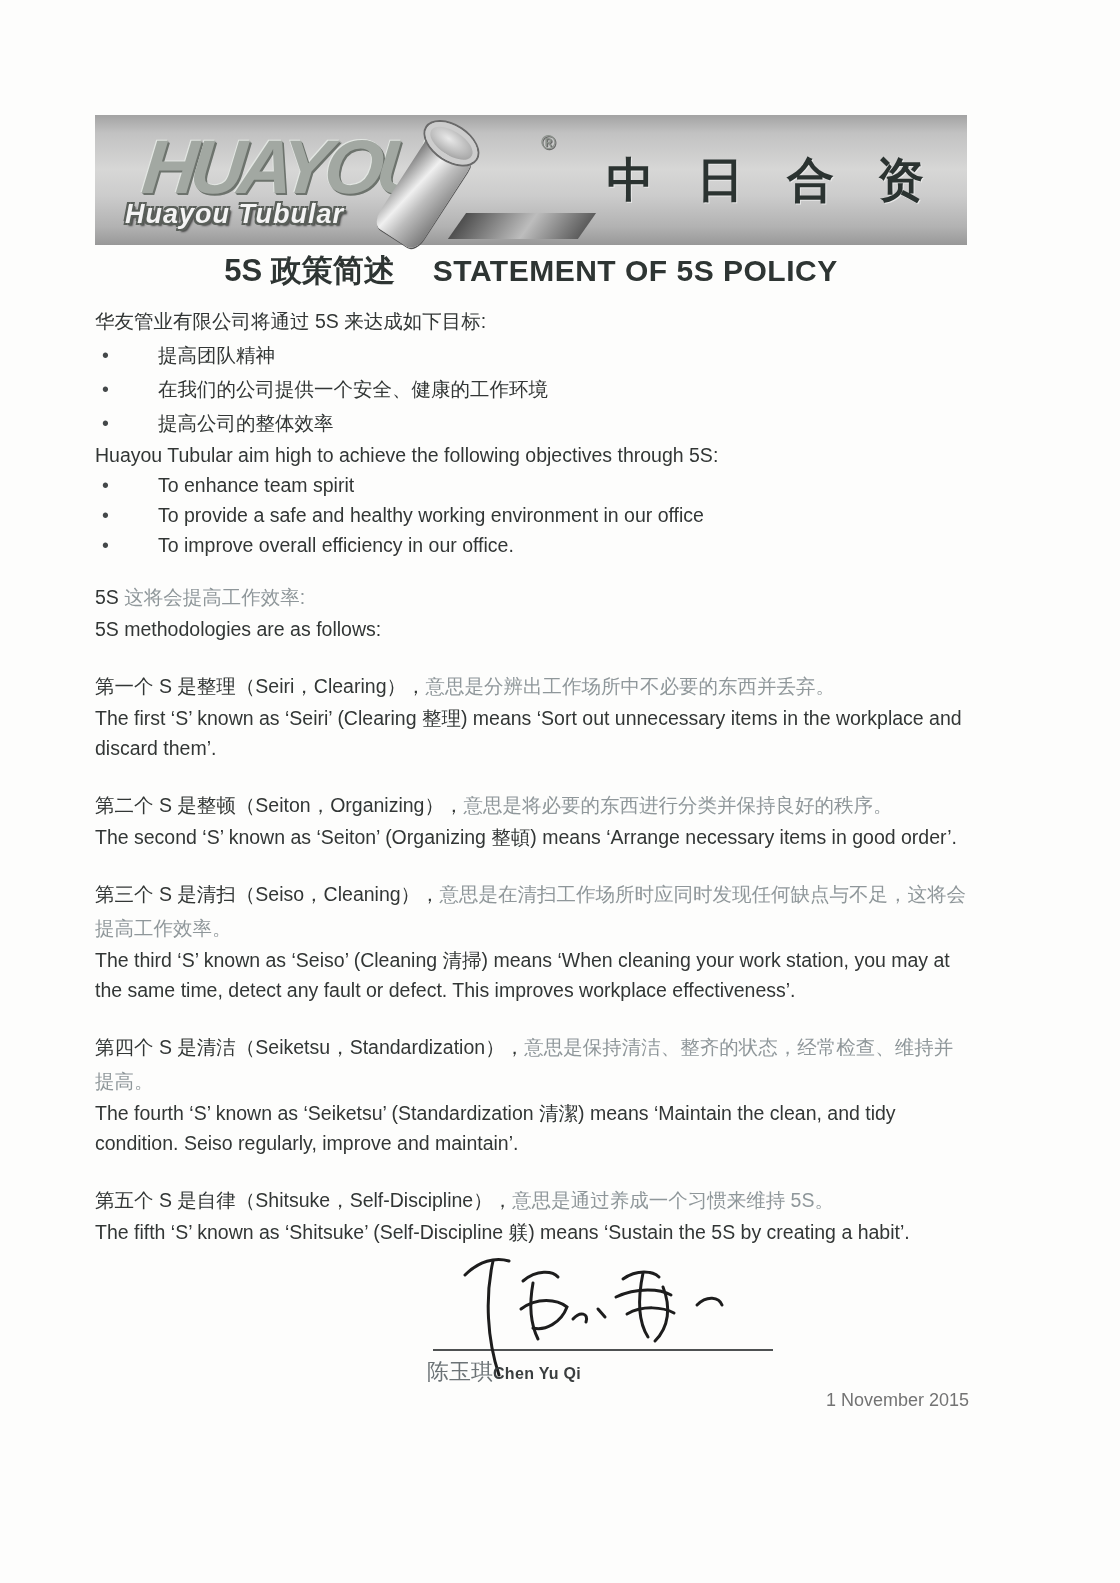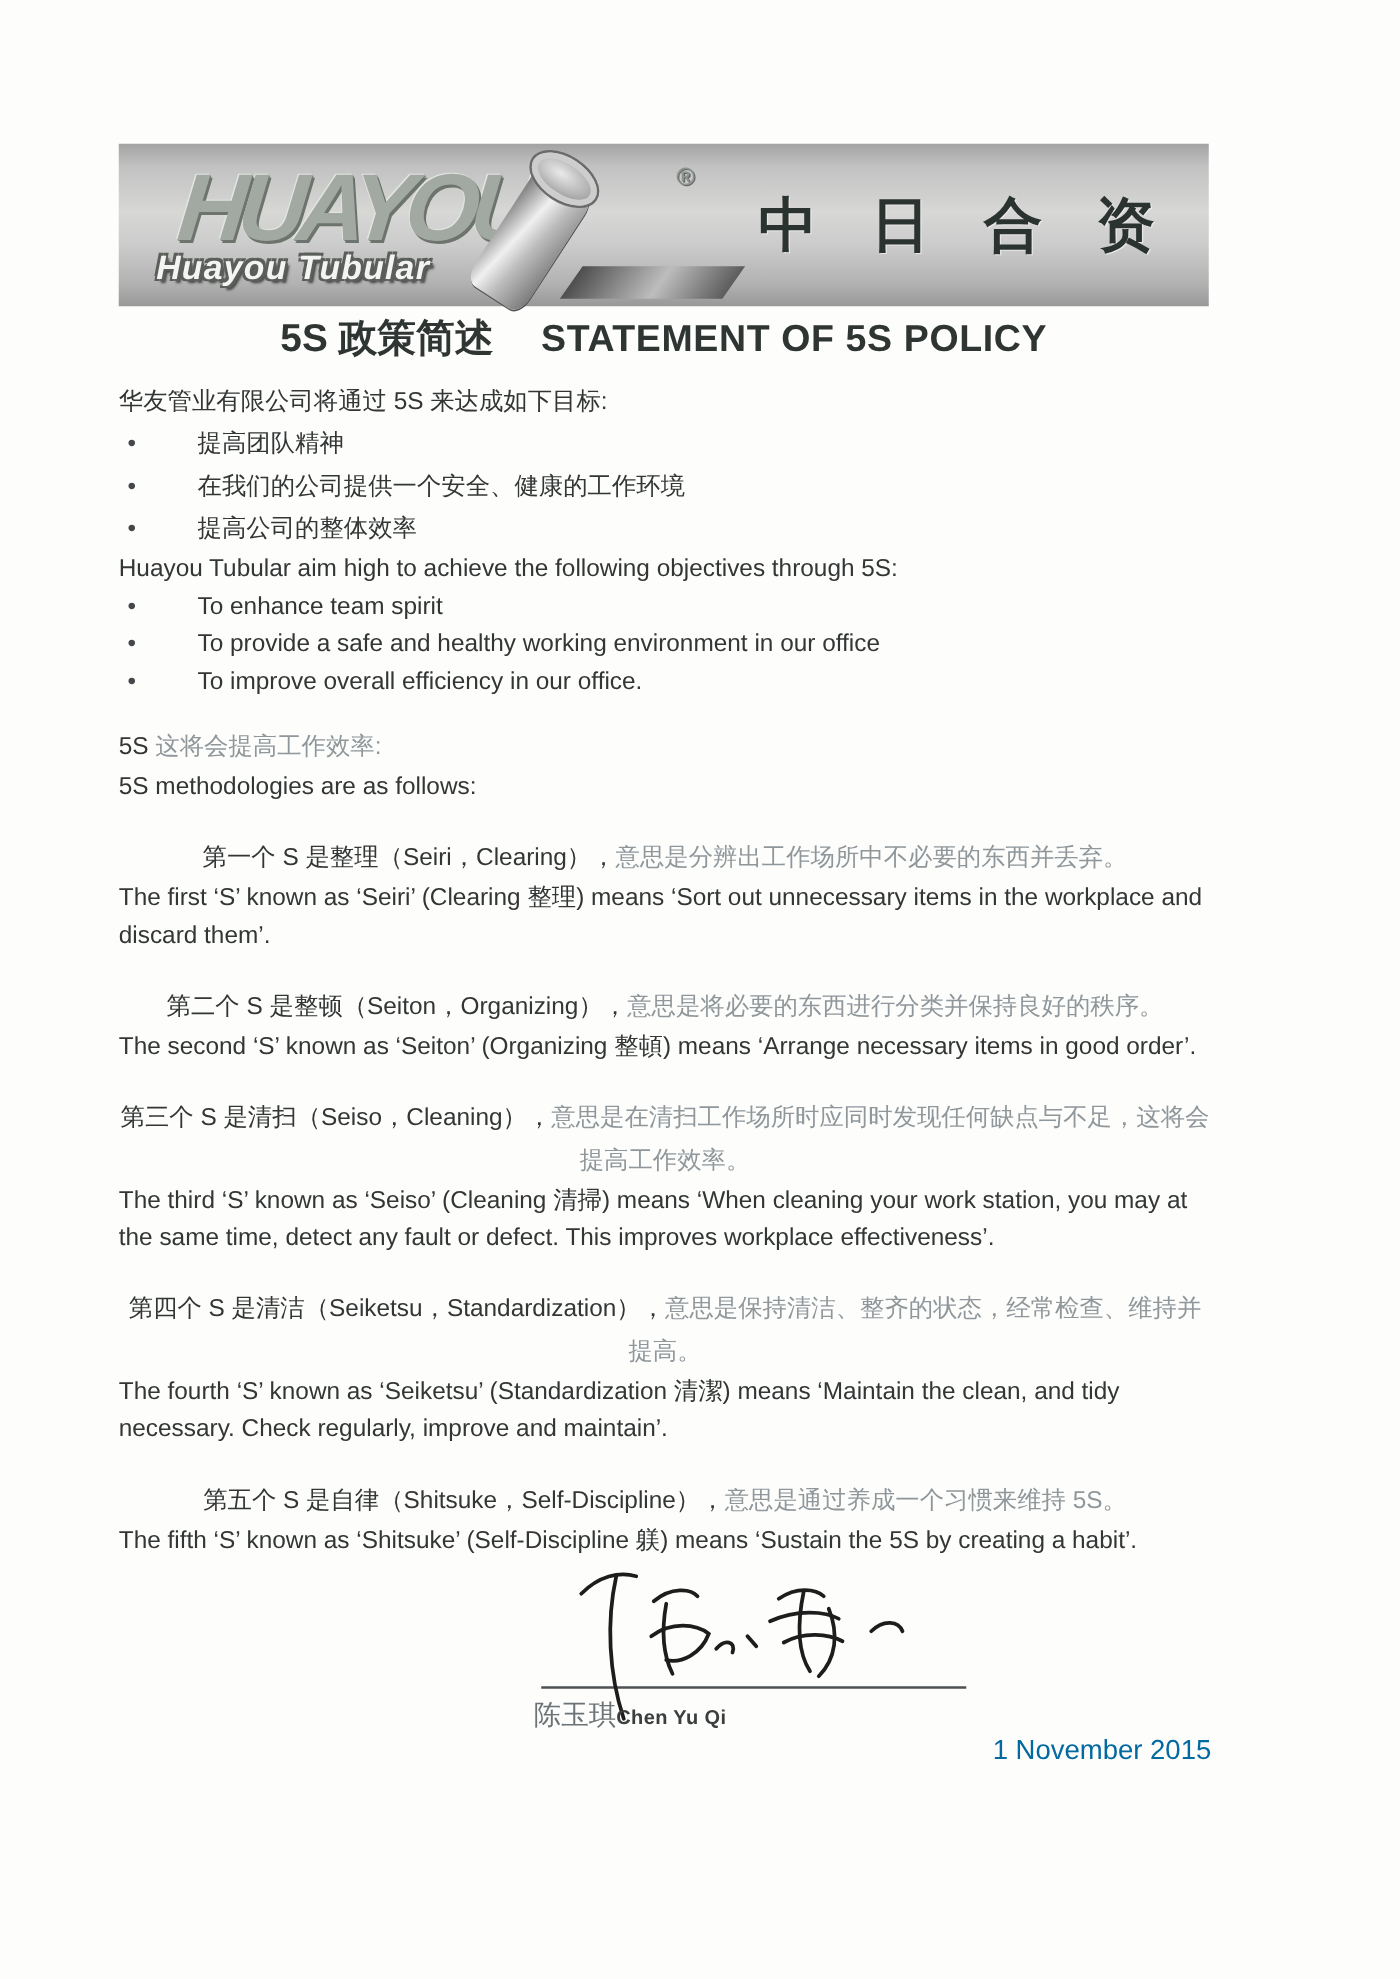--- a/index.html
+++ b/index.html
@@ -68,30 +68,30 @@
     font-size:19.5px;line-height:30px;
   }
   .dark{color:#323635;}
   .light{color:#8f979a;}
   ul.obj{list-style:none;margin:0;padding:0;}
   ul.obj li{position:relative;padding-left:63px;}
   ul.obj .bullet{position:absolute;left:7px;top:0;color:#44484a;}
   .cn-line{line-height:34px;}
   .sec-gap{margin-top:20px;}
   .para{margin-top:25px;}
-  .para .cn-line{line-height:34px;text-align:center;}
+  .para .cn-line{line-height:34px;}
   
   .sigblock{position:relative;margin-top:14px;height:160px;}
   .sig-label{position:absolute;left:0;top:48px;font-size:21.5px;white-space:nowrap;}
   .sig-line{position:absolute;left:338px;top:88px;width:340px;border-bottom:2.5px solid #4e5152;}
   .sig-svg{position:absolute;left:340px;top:-14px;}
   .sig-name{position:absolute;left:332px;top:96px;white-space:nowrap;}
   .sig-name-cn{font-size:22px;color:#6c7376;}
   .sig-name-en{font-size:16px;color:#3a3e3f;font-weight:bold;letter-spacing:.3px;}
-  .sig-date{position:absolute;right:0;top:124px;font-size:22px;color:#0369a1;}
+  .sig-date{position:absolute;right:0;top:124px;font-size:18px;color:#737373;}
 </style>
 </head>
 <body>
 
 <div class="page">
 
   <div class="banner">
     <div class="logo-area">
       <div class="logo-word">HUAYOU</div>
       <div class="logo-reg">®</div>
@@ -138,21 +138,21 @@
       <div class="dark">The second ‘S’ known as ‘Seiton’ (Organizing 整頓) means ‘Arrange necessary items in good order’.</div>
     </div>
 
     <div class="para">
       <div class="cn-line"><span class="dark">第三个 S 是清扫（Seiso，Cleaning），</span><span class="light">意思是在清扫工作场所时应同时发现任何缺点与不足，这将会提高工作效率。</span></div>
       <div class="dark">The third ‘S’ known as ‘Seiso’ (Cleaning 清掃) means ‘When cleaning your work station, you may at the same time, detect any fault or defect. This improves workplace effectiveness’.</div>
     </div>
 
     <div class="para">
       <div class="cn-line"><span class="dark">第四个 S 是清洁（Seiketsu，Standardization），</span><span class="light">意思是保持清洁、整齐的状态，经常检查、维持并提高。</span></div>
-      <div class="dark">The fourth ‘S’ known as ‘Seiketsu’ (Standardization 清潔) means ‘Maintain the clean, and tidy necessary. Check regularly, improve and maintain’.</div>
+      <div class="dark">The fourth ‘S’ known as ‘Seiketsu’ (Standardization 清潔) means ‘Maintain the clean, and tidy condition. Seiso regularly, improve and maintain’.</div>
     </div>
 
     <div class="para">
       <div class="cn-line"><span class="dark">第五个 S 是自律（Shitsuke，Self-Discipline），</span><span class="light">意思是通过养成一个习惯来维持 5S。</span></div>
       <div class="dark">The fifth ‘S’ known as ‘Shitsuke’ (Self-Discipline 躾) means ‘Sustain the 5S by creating a habit’.</div>
     </div>
 
     <div class="sigblock">
       <div class="sig-line"></div>
       <svg class="sig-svg" width="310" height="140" viewBox="0 0 310 140">

